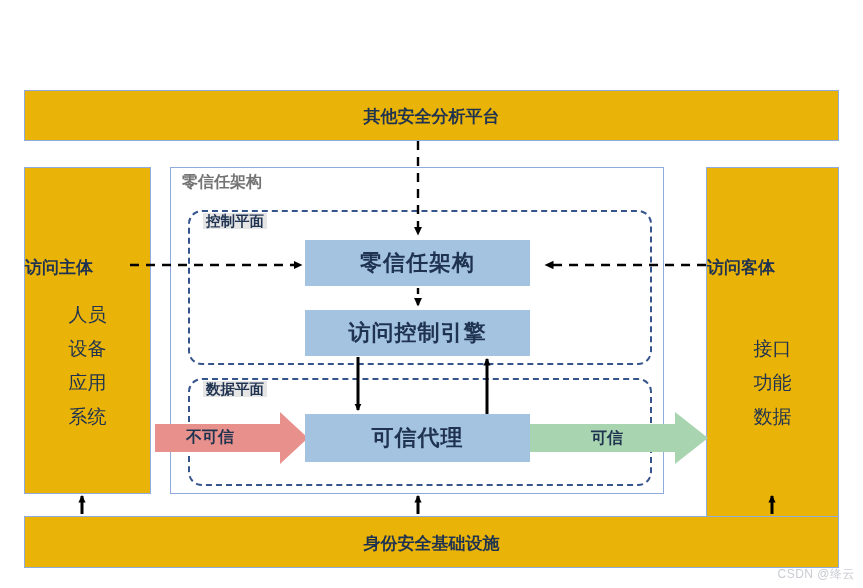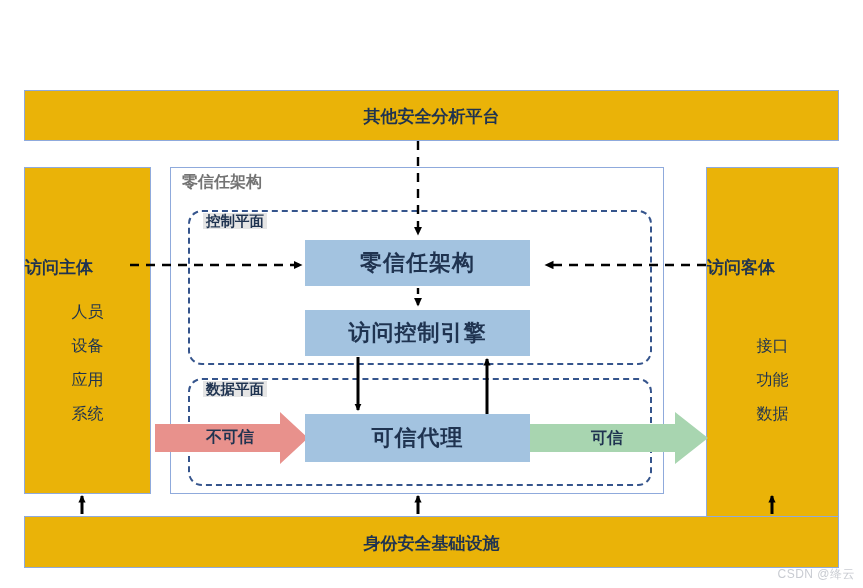--- a/index.html
+++ b/index.html
@@ -35,21 +35,21 @@
     color:#1f3350;
   }
 
   
   .panel-title{
     position:absolute;left:0;width:100%;
     font-size:17px;font-weight:bold;color:#1f3350;
   }
   .panel-item{
     position:absolute;left:0;width:100%;
-    text-align:center;font-size:16px;color:#1f3350;
+    text-align:center;font-size:19px;color:#1f3350;
   }
 
   
   #zt-container{
     left:170px;top:167px;width:494px;height:327px;
     border:1.3px solid #8faadc;background:#ffffff;
   }
   #zt-label{
     left:182px;top:172px;
     font-size:16px;font-weight:bold;color:#737373;
@@ -128,21 +128,21 @@
     <span class="plane-label">数据平面</span>
   </div>
 
   <svg width="863" height="588">
 
     <polygon points="155,424 280,424 280,412 308,438 280,464 280,452 155,452" fill="#e8918c"></polygon>
 
     <polygon points="530,424 675,424 675,412 708,438 675,464 675,452 530,452" fill="#a8d5b0"></polygon>
   </svg>
 
-  <div class="arrow-label" style="left:206px;top:427px;">不可信</div>
+  <div class="arrow-label" style="left:186px;top:427px;">不可信</div>
   <div class="arrow-label" style="left:591px;top:428px;">可信</div>
 
   <div class="abs bluebox" style="left:305px;top:240px;width:225px;height:46px;">零信任架构</div>
 
   <div class="abs bluebox" style="left:305px;top:310px;width:225px;height:46px;">访问控制引擎</div>
 
   <div class="abs bluebox" style="left:305px;top:414px;width:225px;height:48px;">可信代理</div>
 
   <svg width="863" height="588">
     <defs>

